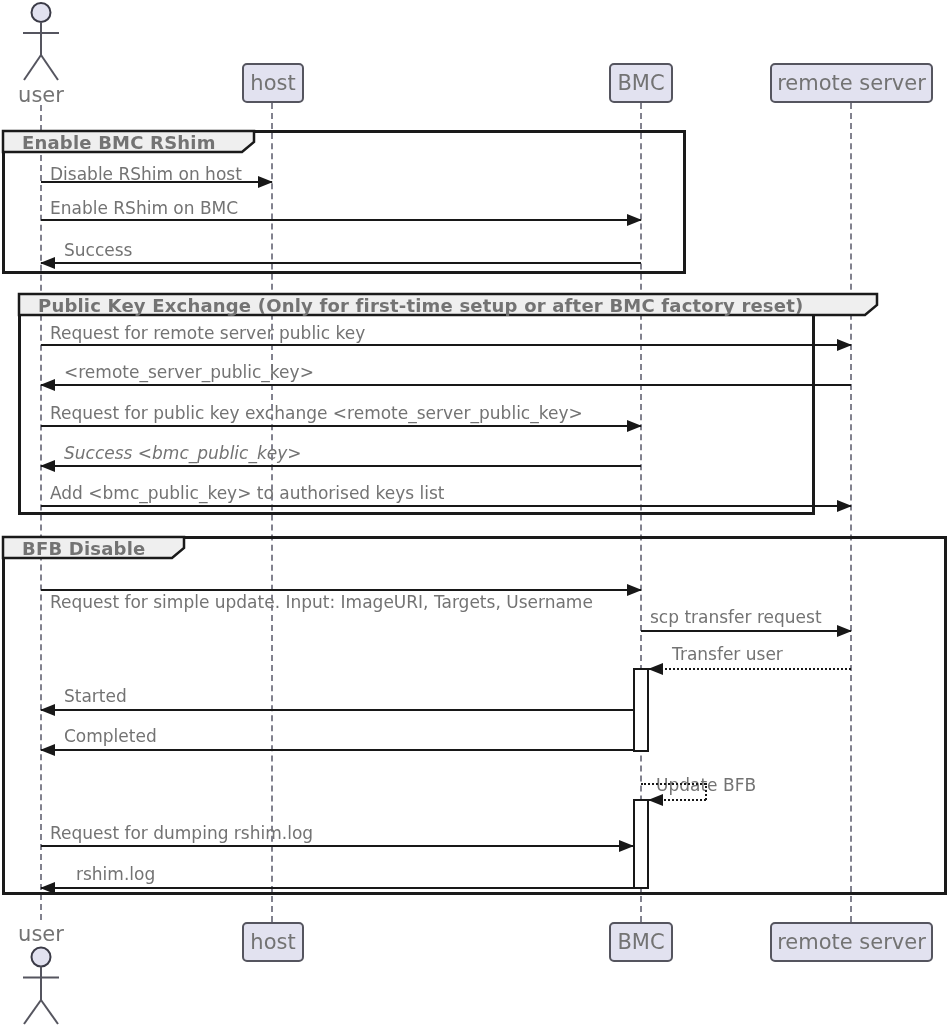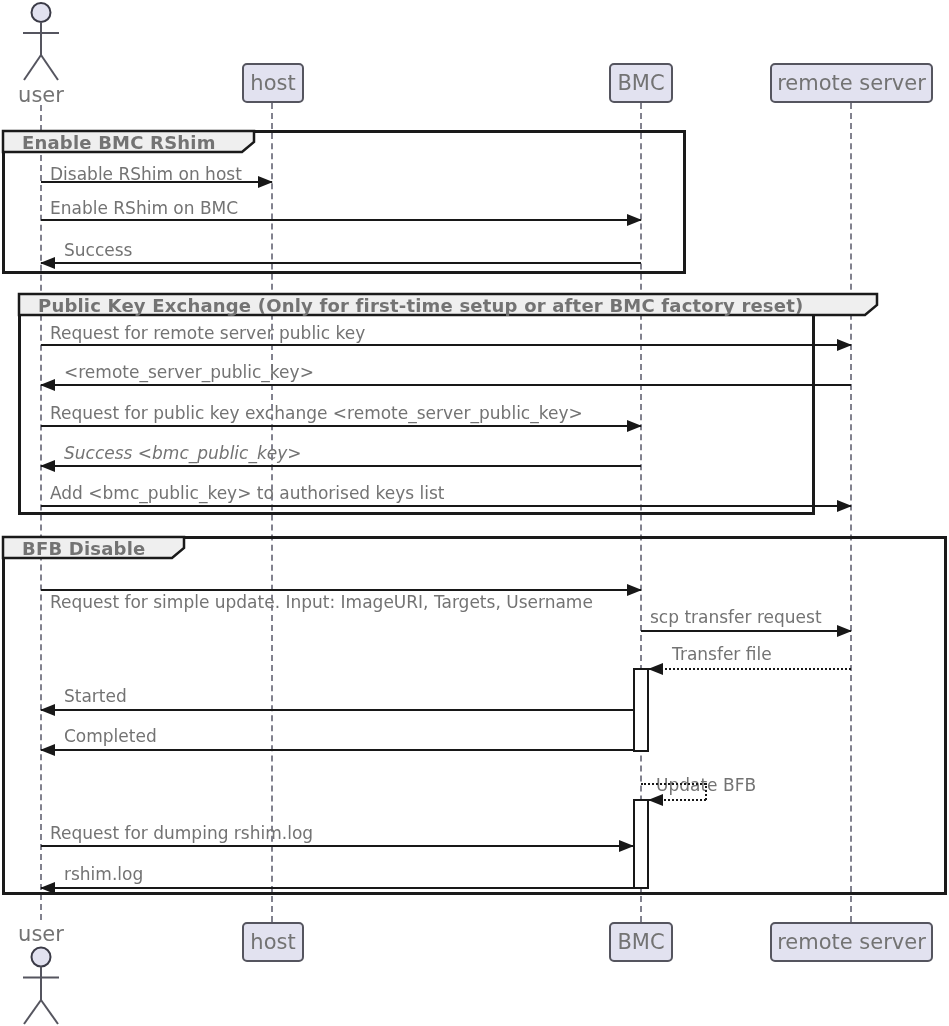--- a/index.html
+++ b/index.html
@@ -131,21 +131,21 @@
   <div class="mlabel" style="left:50px;top:580px;margin-top:12px;">Request for simple update. Input: ImageURI, Targets, Username</div>
   <div class="mline" style="left:41px;top:589px;width:600px;">
     <i class="head right"></i>
     </div>
 
   <div class="mlabel" style="left:650px;top:607px;">scp transfer request</div>
   <div class="mline" style="left:641px;top:630px;width:210px;">
     <i class="head right"></i>
     </div>
 
-  <div class="mlabel" style="left:672px;top:644px;">Transfer file</div>
+  <div class="mlabel" style="left:672px;top:644px;">Transfer user</div>
   <div class="mline dotted" style="left:649px;top:668px;width:202px;">
     <i class="head left"></i>
     </div>
 
   <div class="mlabel" style="left:64px;top:686px;">Started</div>
   <div class="mline" style="left:41px;top:709px;width:593px;">
     <i class="head left"></i>
     </div>
 
   <div class="mlabel" style="left:64px;top:726px;">Completed</div>
@@ -158,21 +158,21 @@
   <div class="vline" style="left:705px;top:783px;height:17px;"></div>
   <div class="mline dotted" style="left:649px;top:799px;width:57px;">
     <i class="head left"></i>
     </div>
 
   <div class="mlabel" style="left:50px;top:823px;">Request for dumping rshim.log</div>
   <div class="mline" style="left:41px;top:845px;width:592px;">
     <i class="head right"></i>
     </div>
 
-  <div class="mlabel" style="left:64px;top:864px;">rshim.log</div>
+  <div class="mlabel" style="left:76px;top:864px;">rshim.log</div>
   <div class="mline" style="left:41px;top:887px;width:593px;">
     <i class="head left"></i>
     </div>
 
   <div class="pbox" style="left:242px;top:922px;width:62px;height:40px;">host</div>
   <div class="pbox" style="left:609px;top:922px;width:64px;height:40px;">BMC</div>
   <div class="pbox" style="left:770px;top:922px;width:163px;height:40px;">remote server</div>
 
   <div class="actor-label" style="left:11px;top:922px;">user</div>
   <svg class="actor-svg" style="left:20px;top:945px;" width="42" height="80" viewBox="0 0 42 80">

